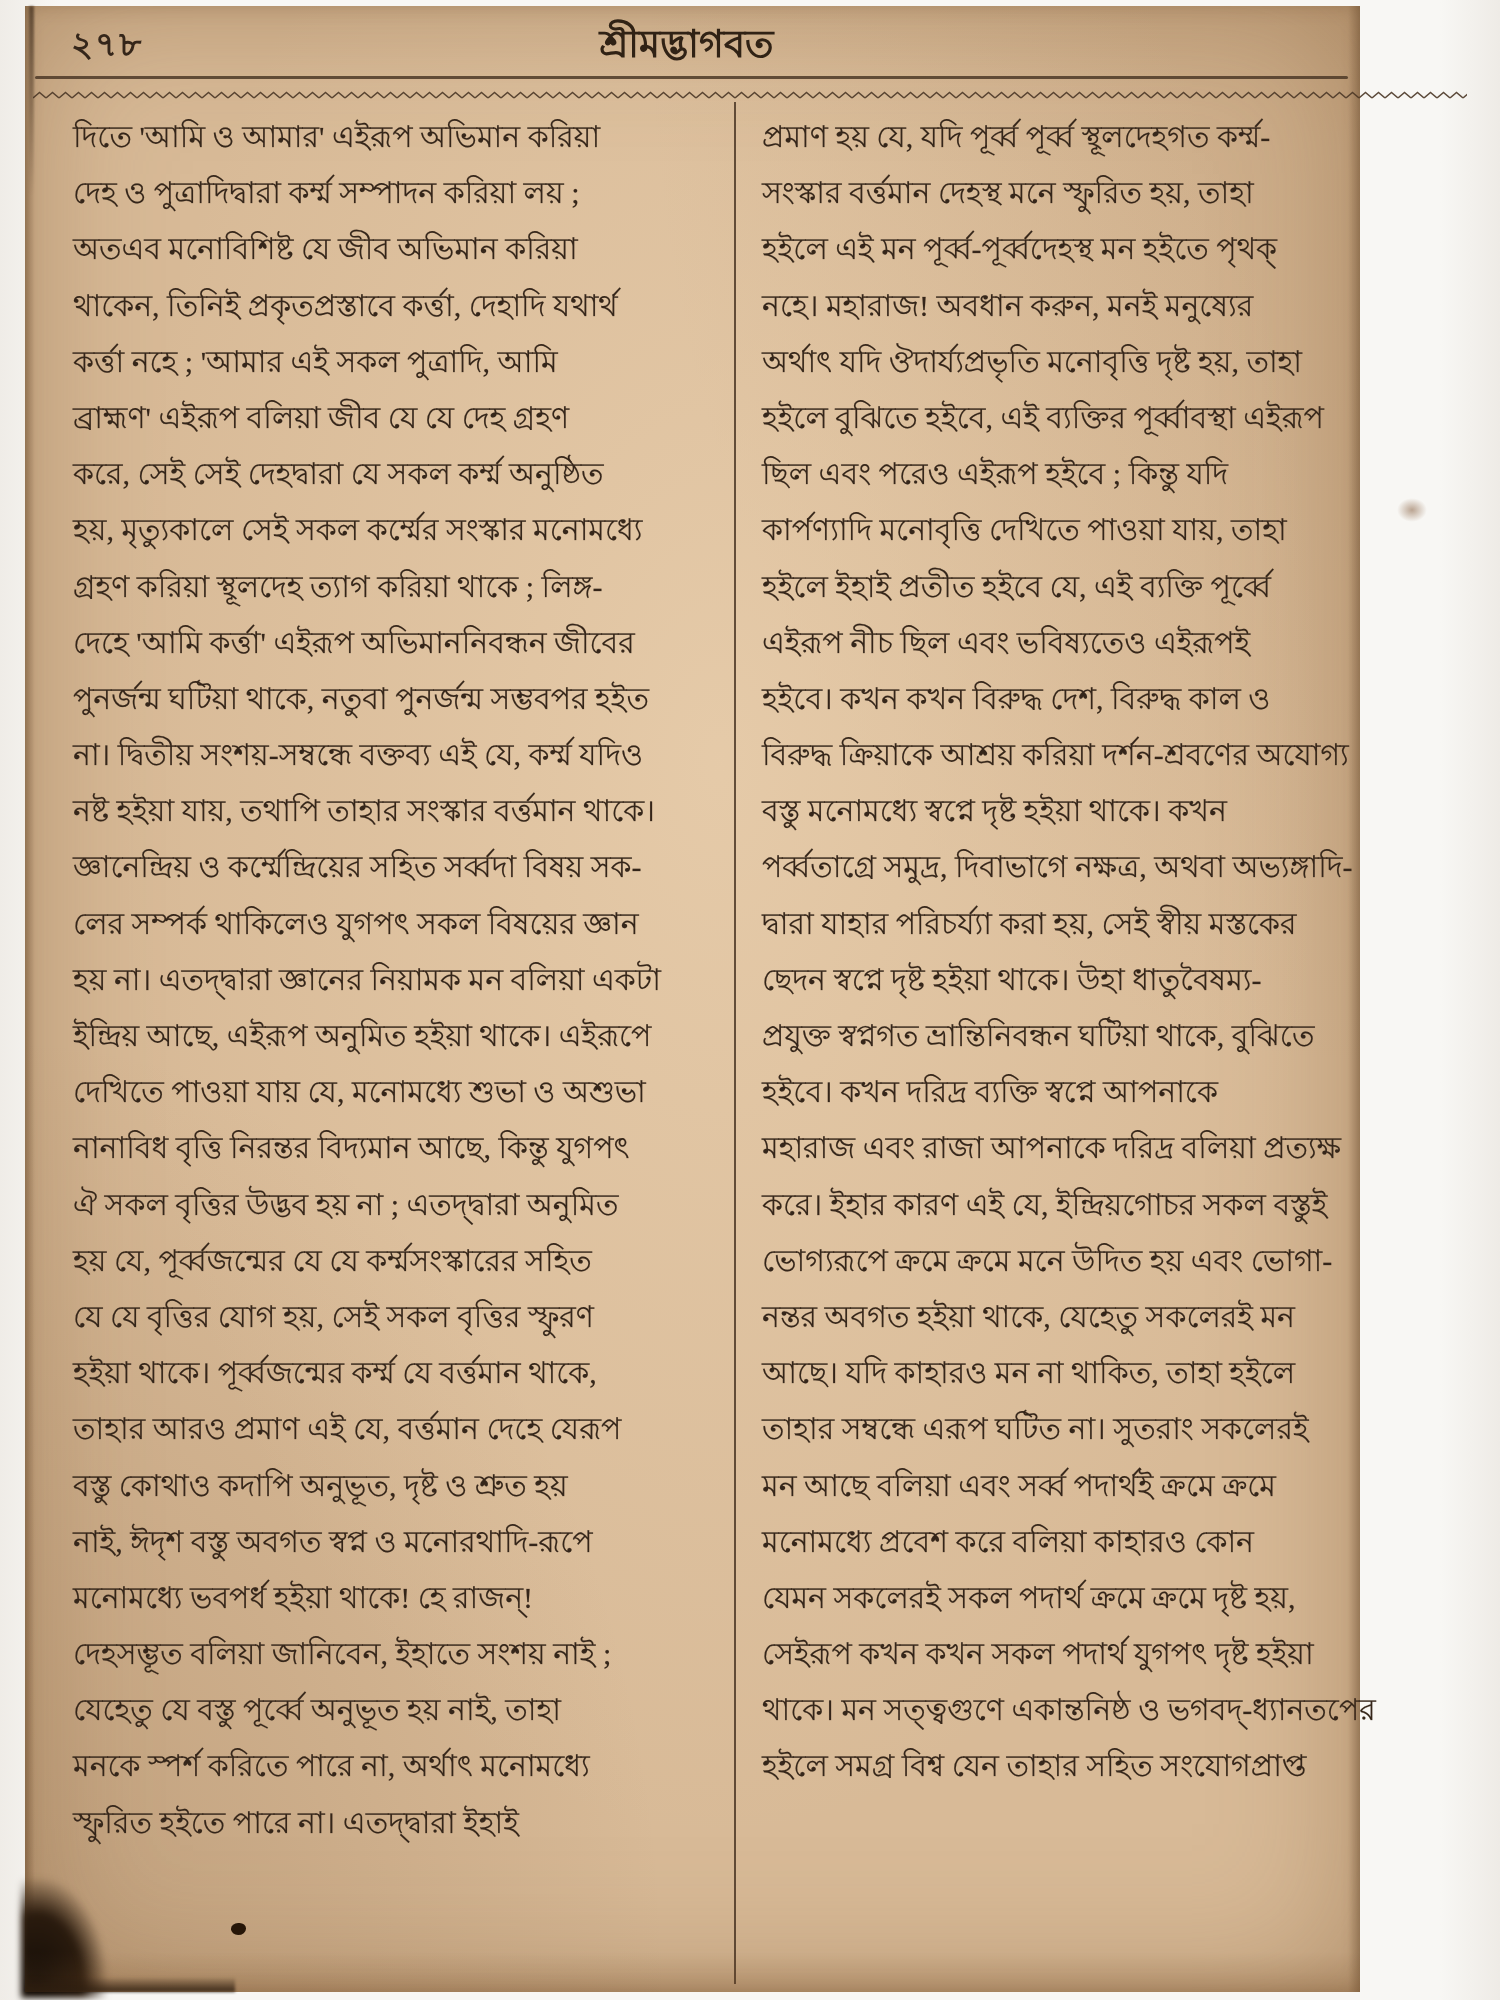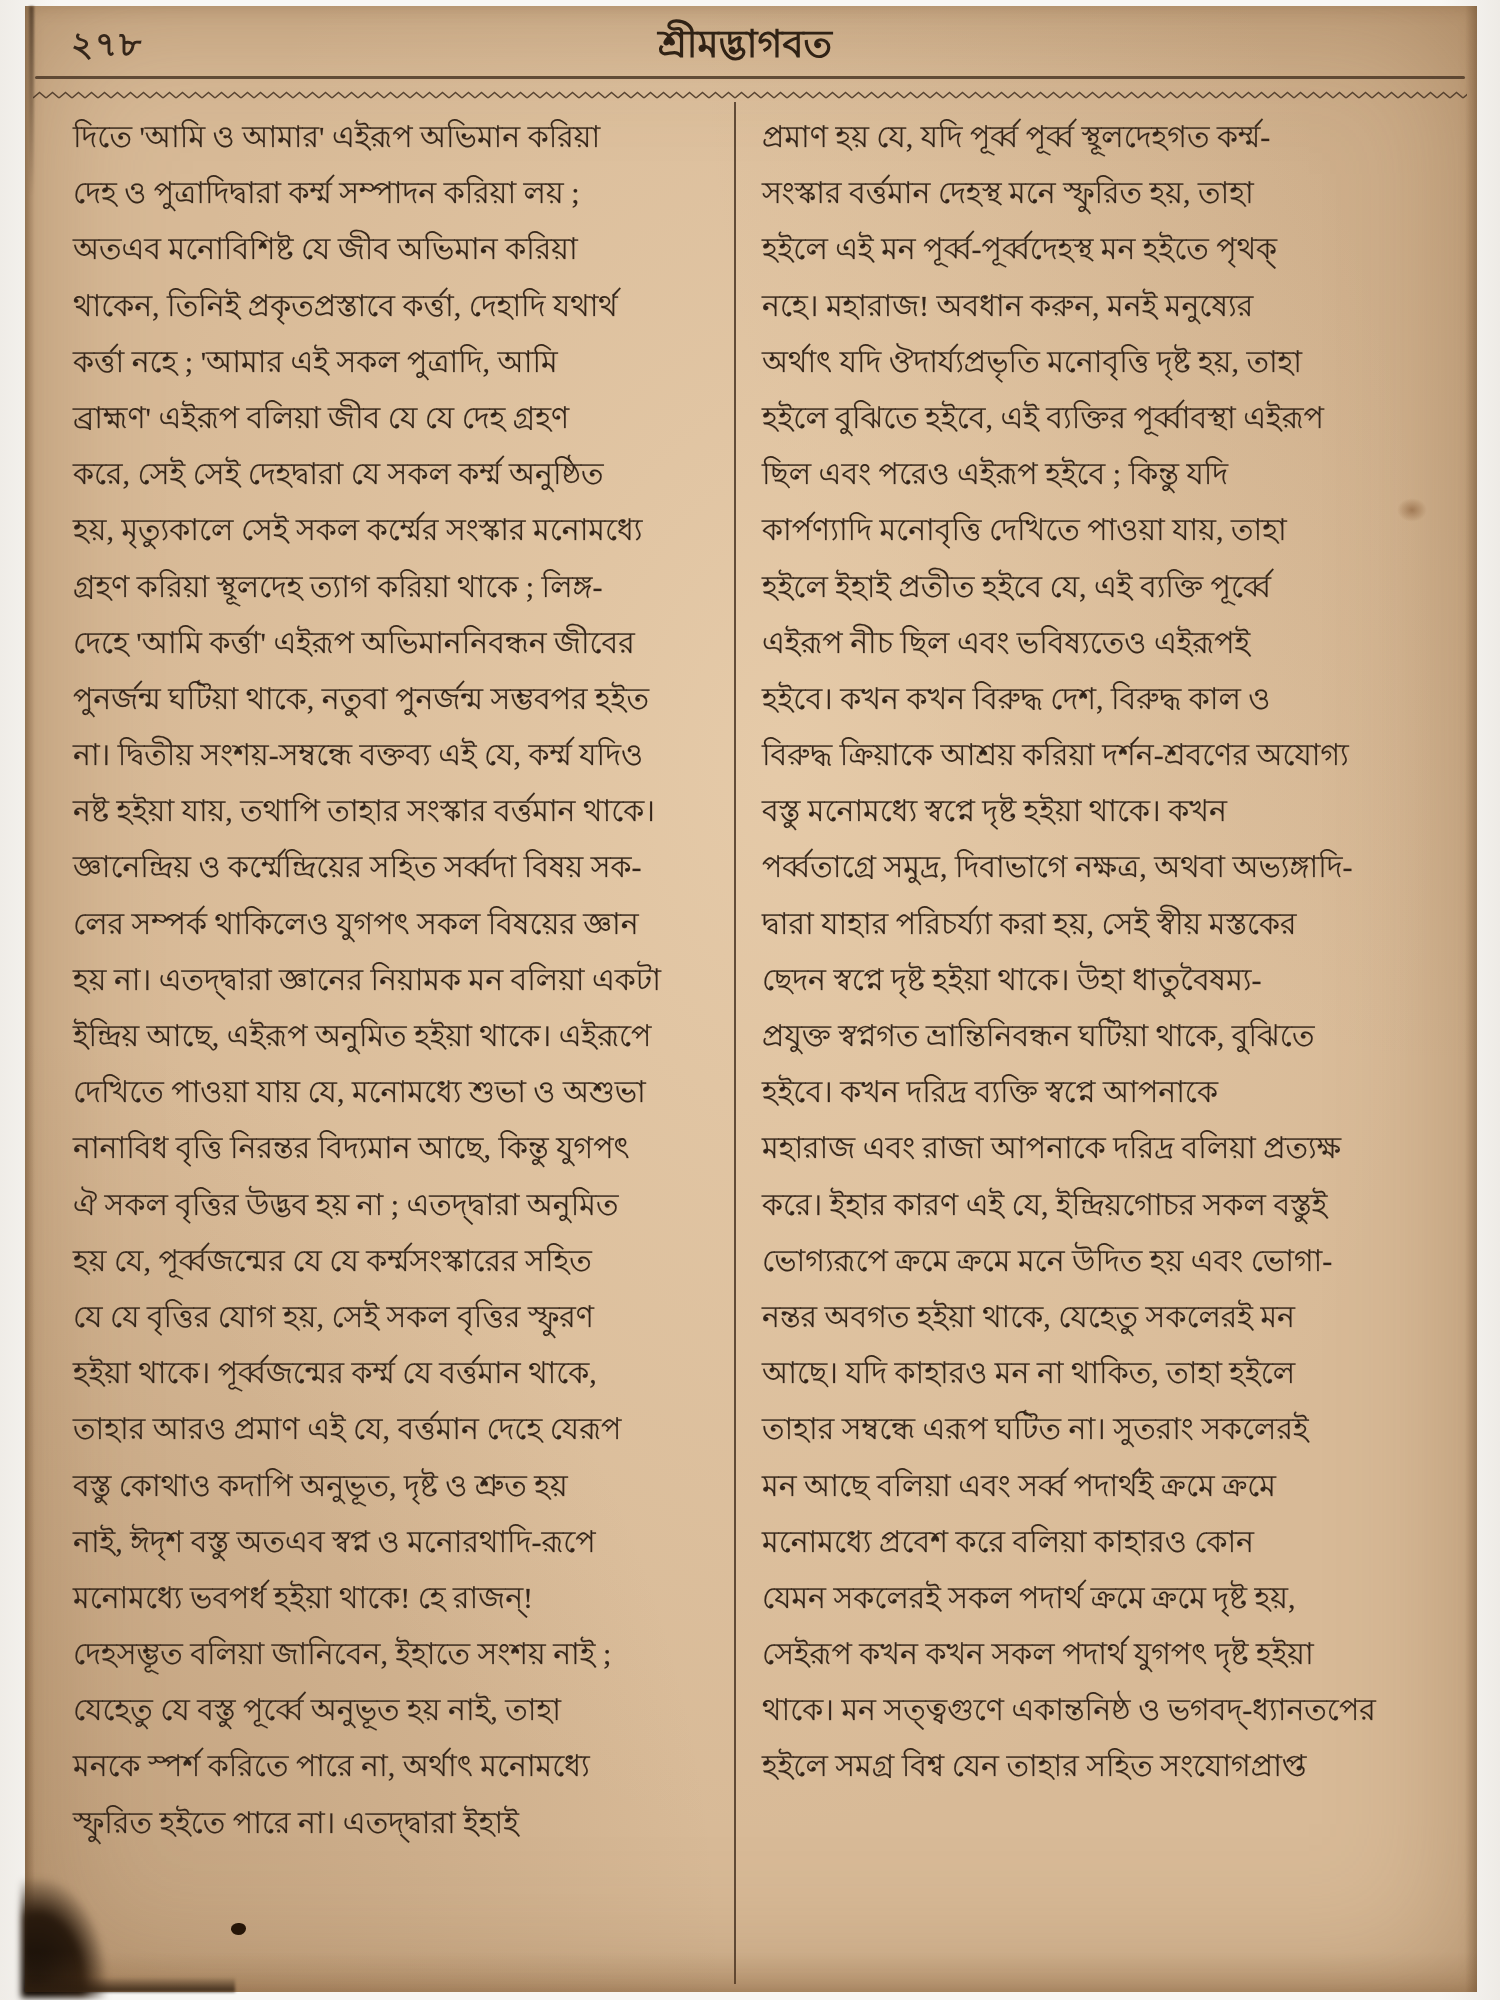--- a/index.html
+++ b/index.html
@@ -9,21 +9,21 @@
     overflow: hidden;
     font-family: "Liberation Serif", "DejaVu Serif", serif;
   }
   .scan-frame {
     position: absolute; left: 0; top: 0;
     width: 1500px; height: 2000px;
     background: linear-gradient(90deg, #efece7 0%, #f8f7f4 4%, #f8f7f4 96%, #eeebe6 100%);
   }
   .page {
     position: absolute; left: 25px; top: 6px;
-    width: 1452px; height: 1986px;
+    width: 1335px; height: 1986px;
     background:
       radial-gradient(ellipse at 52% 38%, rgba(238,213,180,.60) 0%, rgba(238,213,180,0) 62%),
       radial-gradient(ellipse at 0% 100%, rgba(130,92,56,.28) 0%, rgba(130,92,56,0) 34%),
       radial-gradient(ellipse at 100% 0%, rgba(150,110,70,.20) 0%, rgba(150,110,70,0) 38%),
       #d8ba97;
     box-shadow: inset 0 0 140px rgba(118,80,42,.42), inset 0 0 18px rgba(100,66,34,.30);
   }
   
   .page-number {
     position: absolute; left: 46px; top: 12px;
@@ -142,21 +142,21 @@
         <div class="tline">হয় না। এতদ্দ্বারা জ্ঞানের নিয়ামক মন বলিয়া একটা</div>
         <div class="tline">ইন্দ্রিয় আছে, এইরূপ অনুমিত হইয়া থাকে। এইরূপে</div>
         <div class="tline">দেখিতে পাওয়া যায় যে, মনোমধ্যে শুভা ও অশুভা</div>
         <div class="tline">নানাবিধ বৃত্তি নিরন্তর বিদ্যমান আছে, কিন্তু যুগপৎ</div>
         <div class="tline">ঐ সকল বৃত্তির উদ্ভব হয় না ; এতদ্দ্বারা অনুমিত</div>
         <div class="tline">হয় যে, পূর্ব্বজন্মের যে যে কর্ম্মসংস্কারের সহিত</div>
         <div class="tline">যে যে বৃত্তির যোগ হয়, সেই সকল বৃত্তির স্ফুরণ</div>
         <div class="tline">হইয়া থাকে। পূর্ব্বজন্মের কর্ম্ম যে বর্ত্তমান থাকে,</div>
         <div class="tline">তাহার আরও প্রমাণ এই যে, বর্ত্তমান দেহে যেরূপ</div>
         <div class="tline">বস্তু কোথাও কদাপি অনুভূত, দৃষ্ট ও শ্রুত হয়</div>
-        <div class="tline">নাই, ঈদৃশ বস্তু অতএব স্বপ্ন ও মনোরথাদি-রূপে</div>
+        <div class="tline">নাই, ঈদৃশ বস্তু অবগত স্বপ্ন ও মনোরথাদি-রূপে</div>
         <div class="tline">মনোমধ্যে ভবপর্ধ হইয়া থাকে! হে রাজন্!</div>
         <div class="tline">দেহসম্ভূত বলিয়া জানিবেন, ইহাতে সংশয় নাই ;</div>
         <div class="tline">যেহেতু যে বস্তু পূর্ব্বে অনুভূত হয় নাই, তাহা</div>
         <div class="tline">মনকে স্পর্শ করিতে পারে না, অর্থাৎ মনোমধ্যে</div>
         <div class="tline">স্ফুরিত হইতে পারে না।   এতদ্দ্বারা ইহাই</div>
       </div>
     <div class="text-col col-right">
         <div class="tline">প্রমাণ হয় যে, যদি পূর্ব্ব পূর্ব্ব স্থূলদেহগত কর্ম্ম-</div>
         <div class="tline">সংস্কার বর্ত্তমান দেহস্থ মনে স্ফুরিত হয়, তাহা</div>
         <div class="tline">হইলে এই মন পূর্ব্ব-পূর্ব্বদেহস্থ মন হইতে পৃথক্</div>

